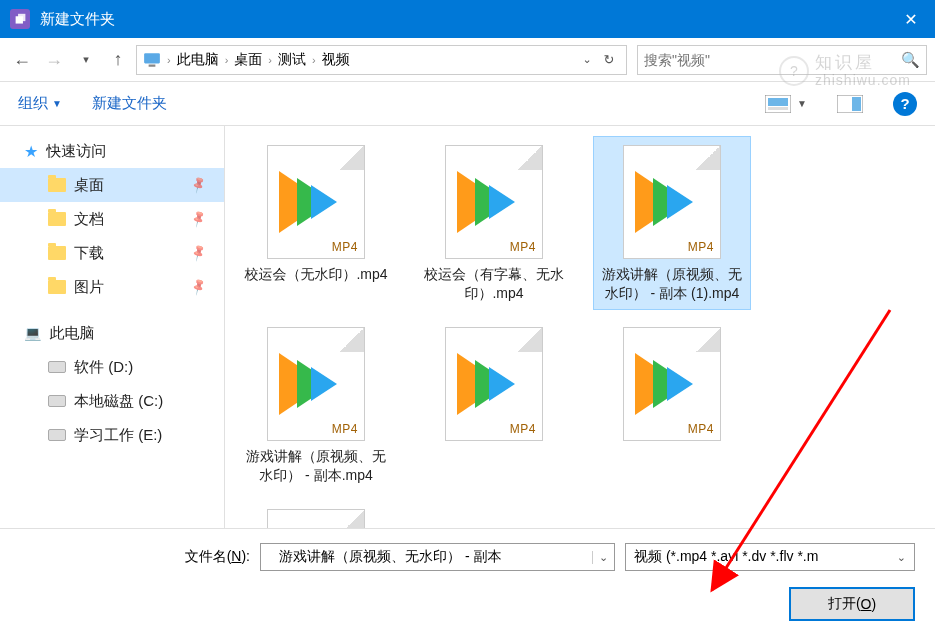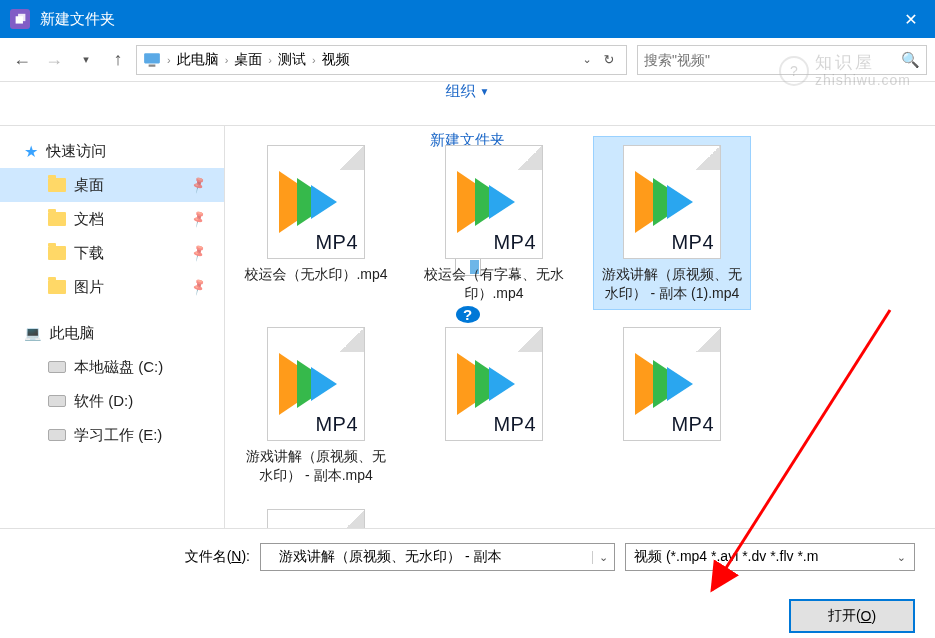--- a/index.html
+++ b/index.html
@@ -20,21 +20,21 @@
 .breadcrumb .pc-icon { width: 18px; height: 18px; margin-right: 4px; }
 .breadcrumb .crumb { padding: 0 4px; cursor: pointer; font-size: 14px; }
 .breadcrumb .sep { color: #888; padding: 0 2px; font-size: 11px; }
 .breadcrumb .spacer { flex: 1; }
 .breadcrumb .cbtn { width: 22px; text-align: center; color: #555; cursor: pointer; }
 .searchbox { width: 290px; height: 30px; border: 1px solid #ccc; display: flex; align-items: center; padding: 0 6px; color: #777; margin-left: 6px; }
 .searchbox input { flex: 1; border: none; outline: none; font-size: 14px; background: transparent; }
 .searchbox .sicon { font-size: 15px; cursor: pointer; }
 
 
-.toolbar { height: 44px; display: flex; align-items: center; padding: 0 18px; gap: 30px; font-size: 15px; color: #1a66c7; border-bottom: 1px solid #e0e0e0; flex-direction: column; }
+.toolbar { height: 44px; display: flex; align-items: center; padding: 0 18px; gap: 30px; font-size: 15px; color: #1a66c7; border-bottom: 1px solid #e0e0e0; }
 .toolbar .tbtn { cursor: pointer; display:flex; align-items:center; gap:4px; }
 .toolbar .spacer { flex: 1; }
 .toolbar .view-icon { display:flex; align-items:center; gap:6px; cursor:pointer; }
 .toolbar .help { width: 24px; height: 24px; border-radius: 50%; background: #0078d7; color: #fff; display: flex; align-items: center; justify-content: center; font-size: 15px; font-weight: bold; cursor: pointer; }
 
 
 .main { display: flex; height: calc(638px - 38px - 44px - 44px - 110px); }
 .sidebar { width: 225px; border-right: 1px solid #e0e0e0; padding-top: 8px; overflow-y: auto; }
 .sidebar .sitem { height: 34px; display: flex; align-items: center; padding-left: 24px; gap: 8px; cursor: pointer; font-size: 15px; color: #222; }
 .sidebar .sitem.sub { padding-left: 48px; }
@@ -47,42 +47,42 @@
 .sidebar .star-ico { color:#3aa3ff; font-size:16px;}
 .sidebar .section-sep { height: 12px; }
 
 .filepane { flex: 1; padding: 10px 12px; overflow-y: auto; }
 .filegrid { display: flex; flex-wrap: wrap; gap: 8px 20px; align-content: flex-start; }
 .fileitem { width: 158px; padding: 6px 4px; text-align: center; cursor: pointer; border: 1px solid transparent; }
 .fileitem.selected { background: #cce8ff; border: 1px solid #99d1ff; }
 .fileitem .thumb { height: 118px; display: flex; align-items: center; justify-content: center; position: relative; }
 .fileitem .page { width: 98px; height: 114px; background: #fff; border: 1px solid #ccc; position: relative; display:flex; align-items:center; justify-content:center; }
 .fileitem .page .fold { position: absolute; top: 0; right: 0; width: 24px; height: 24px; background: linear-gradient(135deg, transparent 50%, #ddd 50%); }
-.fileitem .page .ext { position: absolute; bottom: 4px; right: 6px; font-size: 20px; font-weight: 500; color: #0f172a; letter-spacing:.5px; }
+.fileitem .page .ext { position: absolute; bottom: 4px; right: 6px; font-size: 12px; font-weight: 500; color: #a16207; letter-spacing:.5px; }
 .fileitem .fname { font-size: 14px; line-height: 1.35; margin-top: 4px; color: #222; word-break: break-all; }
 
 
 .vplay { position: relative; width: 62px; height: 62px; }
 .vplay .tri { position: absolute; width: 0; height: 0; border-style: solid; }
 .vplay .t1 { border-width: 31px 0 31px 46px; border-color: transparent transparent transparent #ff9b1a; left: -6px; top: 0; }
 .vplay .t2 { border-width: 24px 0 24px 36px; border-color: transparent transparent transparent #36b94b; left: 12px; top: 7px; }
 .vplay .t3 { border-width: 17px 0 17px 26px; border-color: transparent transparent transparent #2aa6ef; left: 26px; top: 14px; }
 
 
 .bottom { height: 110px; border-top: 1px solid #e0e0e0; padding: 14px 20px 10px 20px; }
 .fnrow { display: flex; align-items: center; gap: 10px; margin-bottom: 16px; }
 .fnrow .lbl { text-align: right; font-size: 14px; width: 230px; }
 .fnrow .u { text-decoration: underline; }
 .fnrow .combo { flex: 1; height: 28px; border: 1px solid #999; display: flex; align-items: center; }
 .fnrow .combo input { flex: 1; border: none; outline: none; padding: 0 6px; font-size: 14px; background: transparent; margin-left: 12px; }
 .fnrow .combo .dd { width: 22px; text-align: center; border-left: 1px solid #ccc; cursor: pointer; color: #555; font-size: 11px; }
 .fnrow .typecombo { width: 290px; height: 28px; border: 1px solid #999; display: flex; align-items: center; padding: 0 8px; cursor: pointer; font-size: 14px; }
 .fnrow .typecombo .dd { margin-left: auto; color: #555; font-size: 11px; }
 .btnrow { display: flex; justify-content: flex-end; gap: 14px; }
-.btn { width: 126px; height: 34px; border: 1px solid #999; background: #e1e1e1; cursor: pointer; font-size: 14px; display:flex; align-items:center; justify-content:center;margin-top:12px; }
+.btn { width: 126px; height: 34px; border: 1px solid #999; background: #e1e1e1; cursor: pointer; font-size: 14px; display:flex; align-items:center; justify-content:center; }
 .btn.primary { border: 2px solid #0078d7; background: #e1e1e1; }
 
 
 .watermark { position: absolute; top: 54px; right: 24px; pointer-events: none; opacity: .35; display:flex; align-items:center; gap:6px; color:#888; }
 .watermark .wlogo { width:30px; height:30px; border:2px solid #bbb; border-radius:50%; display:flex; align-items:center; justify-content:center; font-size:14px;}
 .watermark .wtext { display:flex; flex-direction:column; line-height:1.1; }
 .watermark .wtext .big{ font-size:17px; letter-spacing:3px;}
 .watermark .wtext .sm{ font-size:14px; letter-spacing:1px;}
 
 
@@ -177,25 +177,25 @@
         <span class="folder-ico"></span>
         <span>图片</span>
       </div>
     <div class="section-sep"></div>
     <div class="sitem">
         <span class="pc-ico">💻</span>
         <span>此电脑</span>
       </div>
     <div class="sitem sub">
         <span class="disk-ico"></span>
-        <span>本地磁盘 (C:)</span>
+        <span>软件 (D:)</span>
       </div>
     <div class="sitem sub">
         <span class="disk-ico"></span>
-        <span>软件 (D:)</span>
+        <span>本地磁盘 (C:)</span>
       </div>
     <div class="sitem sub">
         <span class="disk-ico"></span>
         <span>学习工作 (E:)</span>
       </div>
   </div>
 
   <div class="filepane">
     <div class="filegrid" id="filegrid">
         <div class="fileitem">

